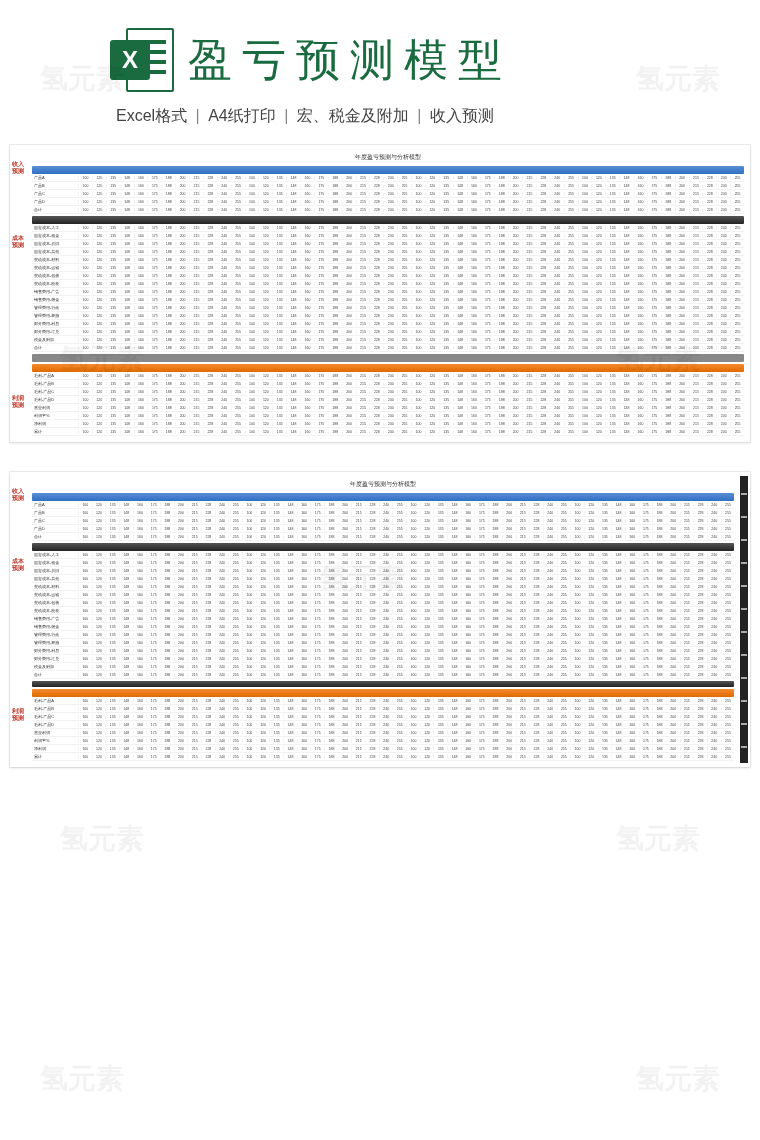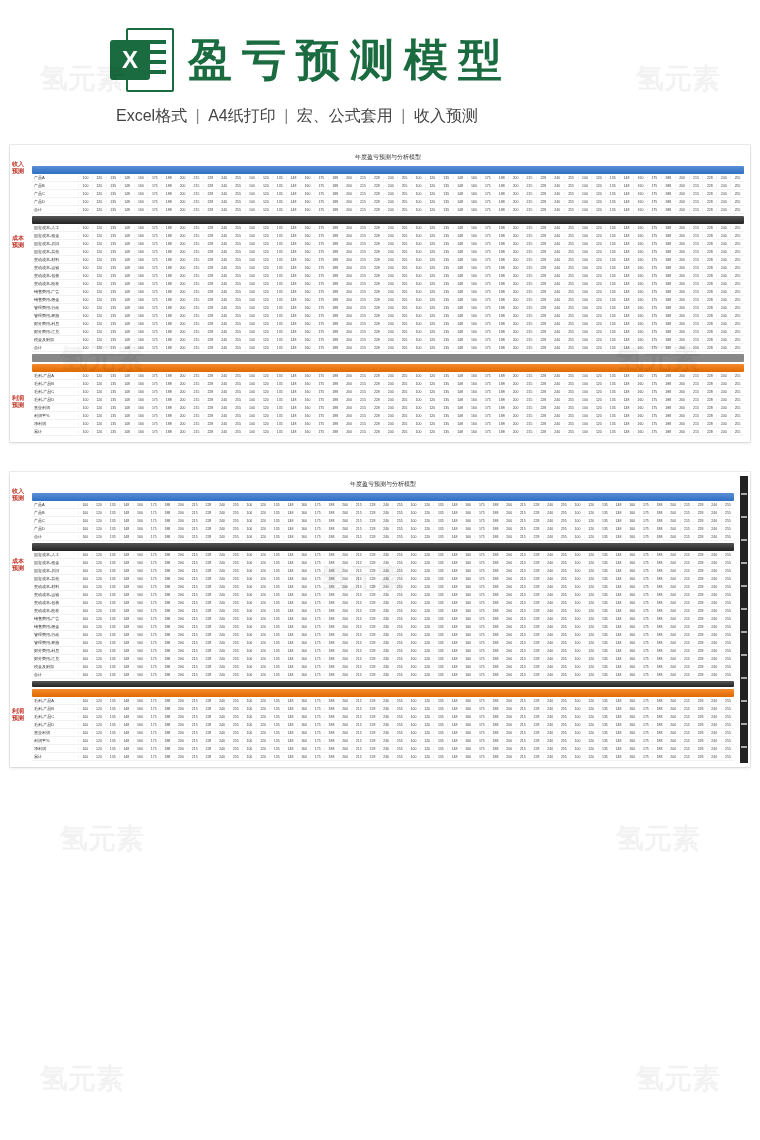--- a/index.html
+++ b/index.html
@@ -53,21 +53,21 @@
     font-weight: bold;
     font-size: 24px;
     display: flex;
     align-items: center;
     justify-content: center;
     border-radius: 3px;
   }
   .title {
     color: #1a6b3f;
     font-size: 44px;
-    font-weight: 700;
+    font-weight: 400;
     letter-spacing: 10px;
   }
   .subhead {
     padding: 6px 0 18px 116px;
     color: #444;
     font-size: 16px;
   }
   .subhead span.sep { margin: 0 4px; color: #888; }
   .sheets {
     padding: 0 10px 10px 10px;
@@ -164,21 +164,21 @@
     <div class="badge">X</div>
   </div>
   <div class="title">盈亏预测模型</div>
 </div>
 
 <div class="subhead">
   <span>Excel格式</span>
   <span class="sep">|</span>
   <span>A4纸打印</span>
   <span class="sep">|</span>
-  <span>宏、公式套用</span>
+  <span>宏、税金及附加</span>
   <span class="sep">|</span>
   <span>收入预测</span>
 </div>
 
 <div class="sheets">
 
   <div class="sheet">
     <div class="vtab" style="top:16px">收入预测</div>
     <div class="vtab" style="top:90px">成本预测</div>
     <div class="vtab" style="top:250px">利润预测</div>

